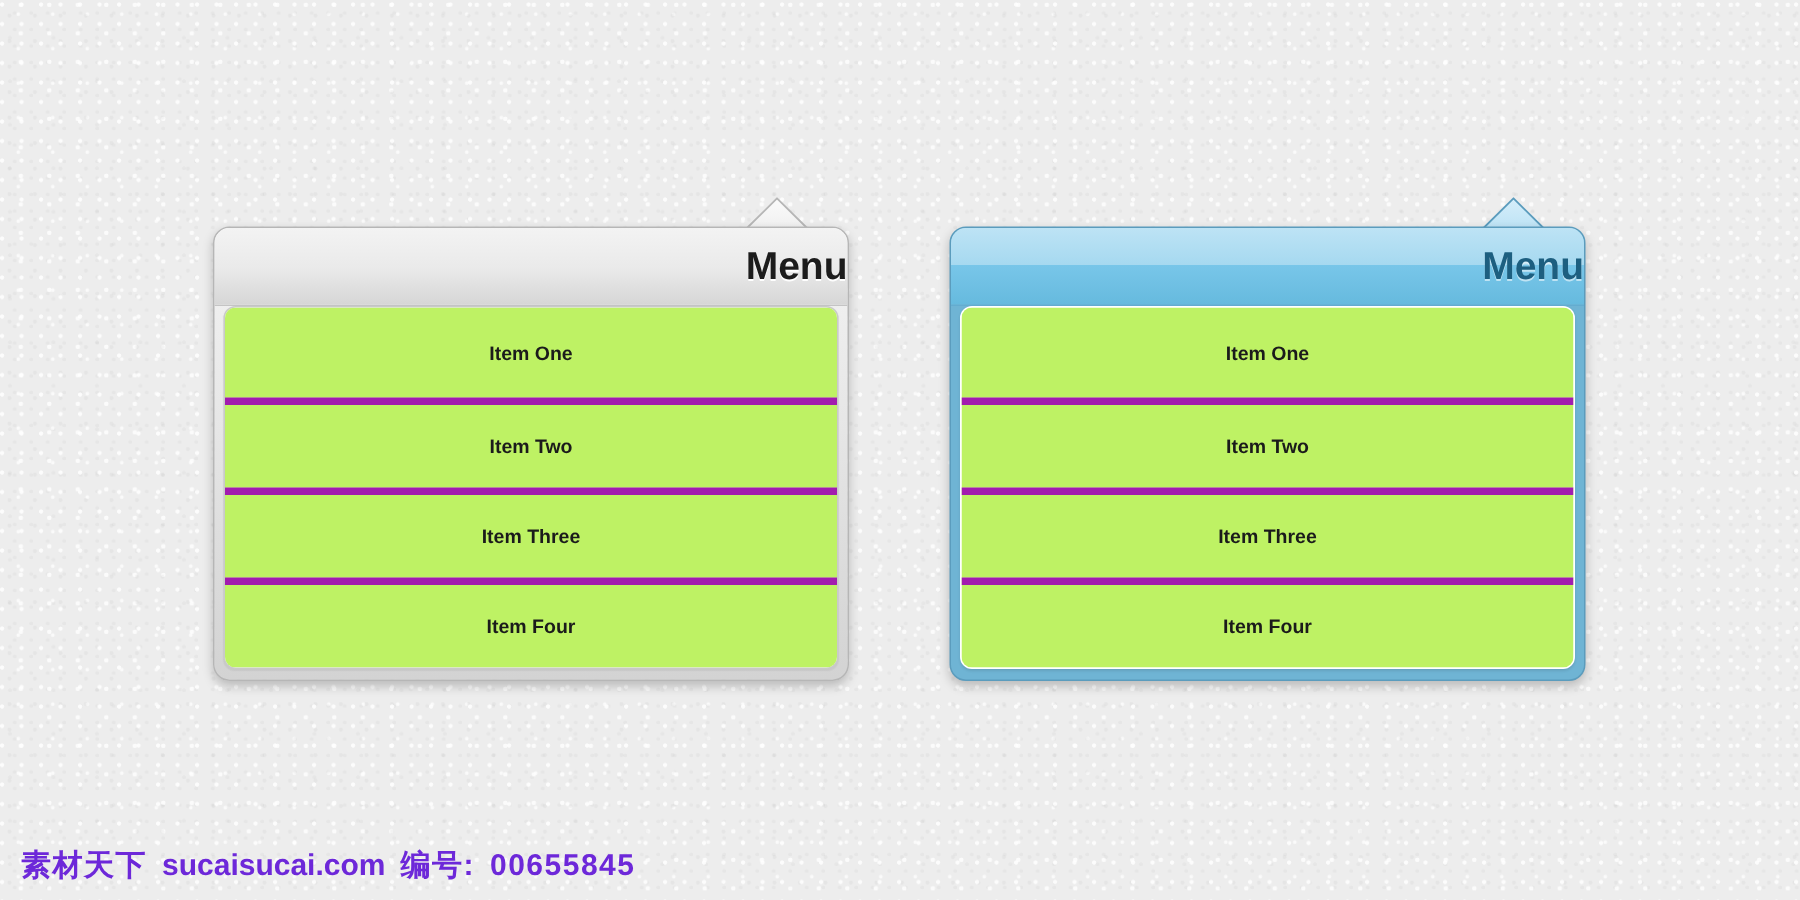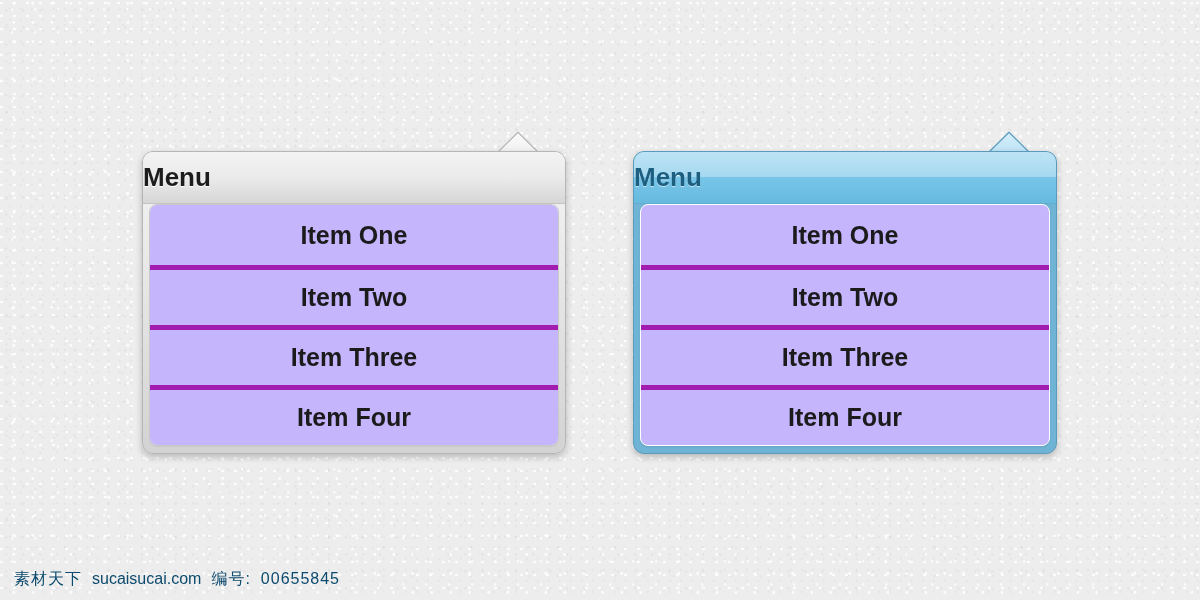--- a/index.html
+++ b/index.html
@@ -59,21 +59,21 @@
     border-radius: 11px;
     box-sizing: border-box;
   }
 
   .header {
     height: 52px;
     border-radius: 10px 10px 0 0;
     position: relative;
     display: flex;
     align-items: center;
-    justify-content: flex-start;
+    justify-content: flex-end;
     box-sizing: border-box;
   }
   .header-title {
     font-size: 26px;
     font-weight: bold;
     letter-spacing: 0px;
     line-height: 1;
     position: relative;
     top: -1px;
   }
@@ -82,25 +82,25 @@
     background: #ffffff;
     border-radius: 8px;
     overflow: hidden;
     box-sizing: border-box;
   }
   .list-item {
     height: 60px;
     display: flex;
     align-items: center;
     justify-content: center;
-    font-size: 25px;
+    font-size: 13px;
     font-weight: bold;
     color: #1b1b1b;
     box-sizing: border-box;
-    background: #c4b5fd;
+    background: #bef264;
   }
   .list-item + .list-item {
     border-top: 5px solid #a21caf;
   }
 
   
   #popover-gray {
     left: 142px;
     top: 131px;
   }
@@ -150,23 +150,23 @@
   }
 
   
   .watermark {
     position: absolute;
     left: 14px;
     bottom: 10px;
     display: flex;
     align-items: baseline;
     gap: 10px;
-    color: #0c4a6e;
-    font-size: 16px;
-    font-weight: normal;
+    color: #6d28d9;
+    font-size: 20px;
+    font-weight: bold;
     white-space: nowrap;
   }
   .watermark .wm-cn { letter-spacing: 1px; }
   .watermark .wm-site { letter-spacing: 0px; margin-top: 44px; }
   .watermark .wm-label { letter-spacing: 1px; }
   .watermark .wm-id { letter-spacing: 1px; }
 </style>
 </head>
 <body>
 

